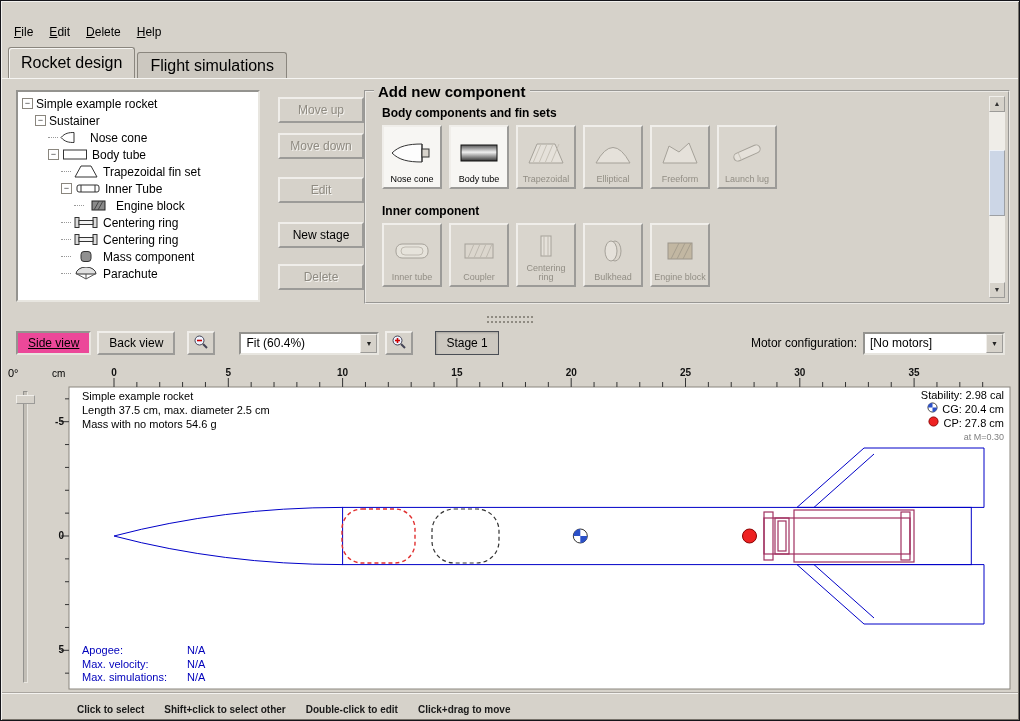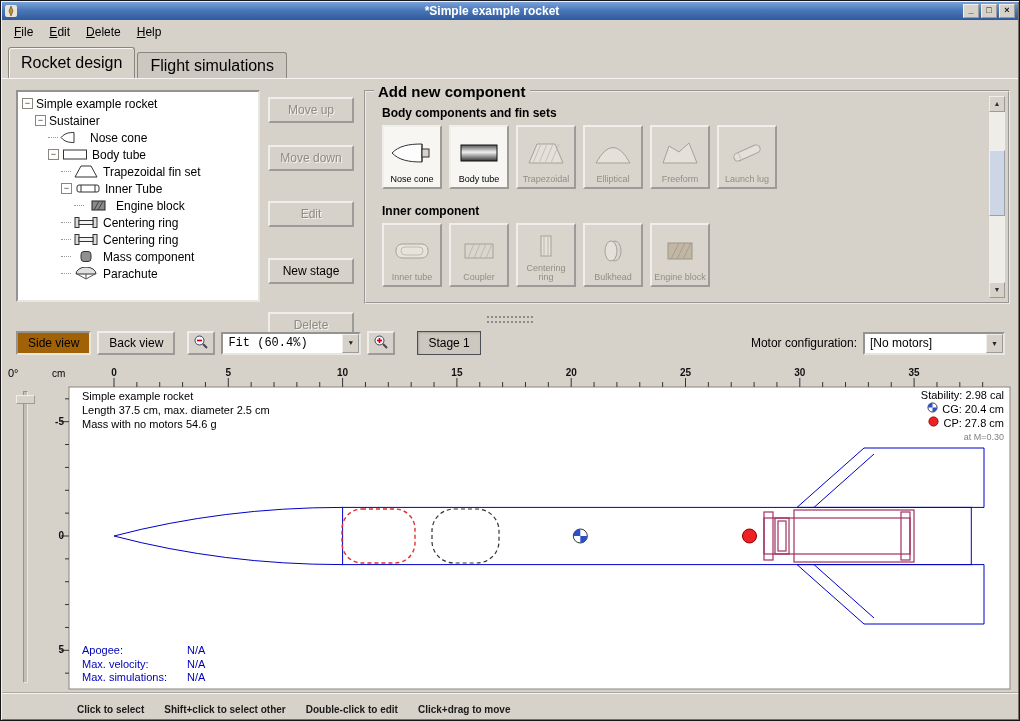--- a/index.html
+++ b/index.html
@@ -27,21 +27,21 @@
 .design-pane{position:absolute;top:77px;left:1px;right:1px;height:235px;background:#d6d2ca;border-top:1px solid #f6f5f2;}
 .tree-panel{position:absolute;left:14px;top:11px;width:244px;height:212px;background:#fff;
   border:2px inset #e8e6e0;padding:3px 0 0 4px;overflow:hidden;}
 .tree-row{display:flex;align-items:center;height:17px;font-size:12px;white-space:nowrap;}
 .tree-indent{display:inline-block;height:1px;}
 .tree-expander{width:11px;height:11px;border:1px solid #8a867e;background:#fff;font-size:9px;line-height:8px;
   text-align:center;margin-right:3px;flex:0 0 11px;color:#333;}
 .tree-conn{width:10px;border-top:1px dotted #999;margin-right:2px;flex:0 0 10px;height:0;}
 .tree-icon{display:inline-flex;width:26px;height:13px;margin-right:4px;flex:0 0 26px;}
 .tree-label{color:#000;}
-.action-col{position:absolute;left:266px;top:18px;width:86px;display:flex;flex-direction:column;gap:12px;}
+.action-col{position:absolute;left:276px;top:18px;width:86px;display:flex;flex-direction:column;}
 .action-btn{width:86px;height:26px;font-size:12px;font-family:inherit;background:#d6d2ca;border:2px outset #f0eeea;color:#000;}
 .action-btn.disabled{color:#8f8b82;text-shadow:1px 1px 0 #f4f3f0;}
 .action-btn:nth-child(1){margin-bottom:10px}
 .action-btn:nth-child(2){margin-bottom:18px}
 .action-btn:nth-child(3){margin-bottom:19px}
 .action-btn:nth-child(4){margin-bottom:16px}
 .groupbox{position:absolute;left:362px;top:11px;width:646px;height:214px;border:2px groove #eceae6;}
 .groupbox-title{position:absolute;top:-9px;left:8px;background:#d6d2ca;padding:0 4px;font-weight:bold;font-size:15px;}
 #comp-sections{padding:14px 26px 0 16px;}
 .comp-section-label{font-weight:bold;font-size:12px;margin:0 0 5px;}
@@ -58,21 +58,21 @@
 .sb-btn{height:16px;background:#d6d2ca;border:1px outset #f0eeea;font-size:7px;text-align:center;line-height:14px;color:#333;}
 .sb-track{flex:1;position:relative;}
 .sb-thumb{position:absolute;left:0;right:0;top:38px;height:66px;background:#ccd6e6;border:1px outset #eef2f8;}
 
 .splitter{position:absolute;top:312px;left:1px;right:1px;height:13px;display:flex;flex-direction:column;
   align-items:center;justify-content:center;gap:3px;}
 .dots{width:46px;border-top:2px dotted #8f8b82;}
 
 .view-toolbar{position:absolute;top:325px;left:1px;right:1px;height:34px;display:flex;align-items:center;padding-left:14px;}
 .vt-btn{height:24px;padding:0 10px;font-size:12px;font-family:inherit;background:#d6d2ca;border:2px outset #f0eeea;color:#000;}
-.vt-btn.sel{background:#a16207;border:2px inset #e8e6e0;}
+.vt-btn.sel{background:#ec4899;border:2px inset #e8e6e0;text-decoration:underline;}
 .icon-btn{width:28px;padding:0;display:flex;align-items:center;justify-content:center;}
 .stage-btn{height:24px;padding:0 10px;font-size:12px;font-family:inherit;background:#ccc8c0;
   border:1px solid #4a4e55;box-shadow:inset 1px 1px 2px rgba(0,0,0,.18);}
 .combo{height:23px;border:2px inset #e8e6e0;background:#fff;display:flex;align-items:center;}
 .combo-text{font-size:12px;padding:0 5px;flex:1;white-space:nowrap;}
 .combo-btn{width:17px;height:19px;background:#d6d2ca;border:1px outset #f0eeea;display:flex;
   align-items:center;justify-content:center;font-size:7px;color:#222;}
 .mc-label{font-size:12px;margin-right:6px;}
 .vt-spacer{flex:1;}
 
@@ -93,34 +93,20 @@
 .statusbar{position:absolute;bottom:1px;left:1px;right:1px;height:27px;border-top:1px solid #aaa6a0;
   box-shadow:inset 0 1px 0 #f4f3f0;padding:6px 8px 0 75px;}
 .status-hint{font-size:10px;font-weight:bold;color:#1a1a1a;margin-right:20px;}
 .ruler-num{font:bold 10px "Liberation Sans",sans-serif;fill:#111;}
 </style>
 </head>
 <body>
 
 <div id="window">
 
-  <div class="titlebar">
-    <span class="win-icon">
-      <svg width="12" height="12" viewBox="0 0 12 12">
-          <rect width="12" height="12" rx="2" fill="#e8e4da"></rect>
-          <path d="M6 1 L8 6 L6 11 L4 6 Z" fill="#c89018" stroke="#333" stroke-width="0.5"></path>
-        </svg>
-    </span>
-    <span class="title-text">*Simple example rocket</span>
-    <span class="win-btns">
-      <span class="win-btn">_</span>
-      <span class="win-btn">□</span>
-      <span class="win-btn">×</span>
-    </span>
-  </div>
 
   <div class="menubar" id="menubar">
       <span class="menu-item">File</span>
       <span class="menu-item">Edit</span>
       <span class="menu-item">Delete</span>
       <span class="menu-item">Help</span>
     </div>
 
   <div class="tabbar" id="tabbar">
       <div class="tab active">Rocket design</div>
@@ -380,21 +366,21 @@
   <div class="view-toolbar">
     <button class="vt-btn sel" style="margin-right:6px;">Side view</button>
     <button class="vt-btn">Back view</button>
     <button class="vt-btn icon-btn" style="margin-left:12px;">
       <span><svg width="16" height="16" viewBox="0 0 16 16">
             <circle cx="6.5" cy="6.5" r="4.5" fill="#eef4ff" stroke="#445"></circle>
             <line x1="10" y1="10" x2="14" y2="14" stroke="#445" stroke-width="2"></line>
             <line x1="4" y1="6.5" x2="9" y2="6.5" stroke="#c00" stroke-width="1.6"></line>
           </svg></span>
     </button>
-    <div class="combo" style="width:140px;margin-left:6px;font-family:Liberation Mono, monospace;">
+    <div class="combo" style="width:140px;margin-left:24px;">
       <span class="combo-text">Fit (60.4%)</span>
       <span class="combo-btn">▼</span>
     </div>
     <button class="vt-btn icon-btn" style="margin-left:6px;">
       <span><svg width="16" height="16" viewBox="0 0 16 16">
             <circle cx="6.5" cy="6.5" r="4.5" fill="#eef4ff" stroke="#445"></circle>
             <line x1="10" y1="10" x2="14" y2="14" stroke="#445" stroke-width="2"></line>
             <line x1="4" y1="6.5" x2="9" y2="6.5" stroke="#c00" stroke-width="1.6"></line>
             <line x1="6.5" y1="4" x2="6.5" y2="9" stroke="#c00" stroke-width="1.6"></line>
           </svg></span>

